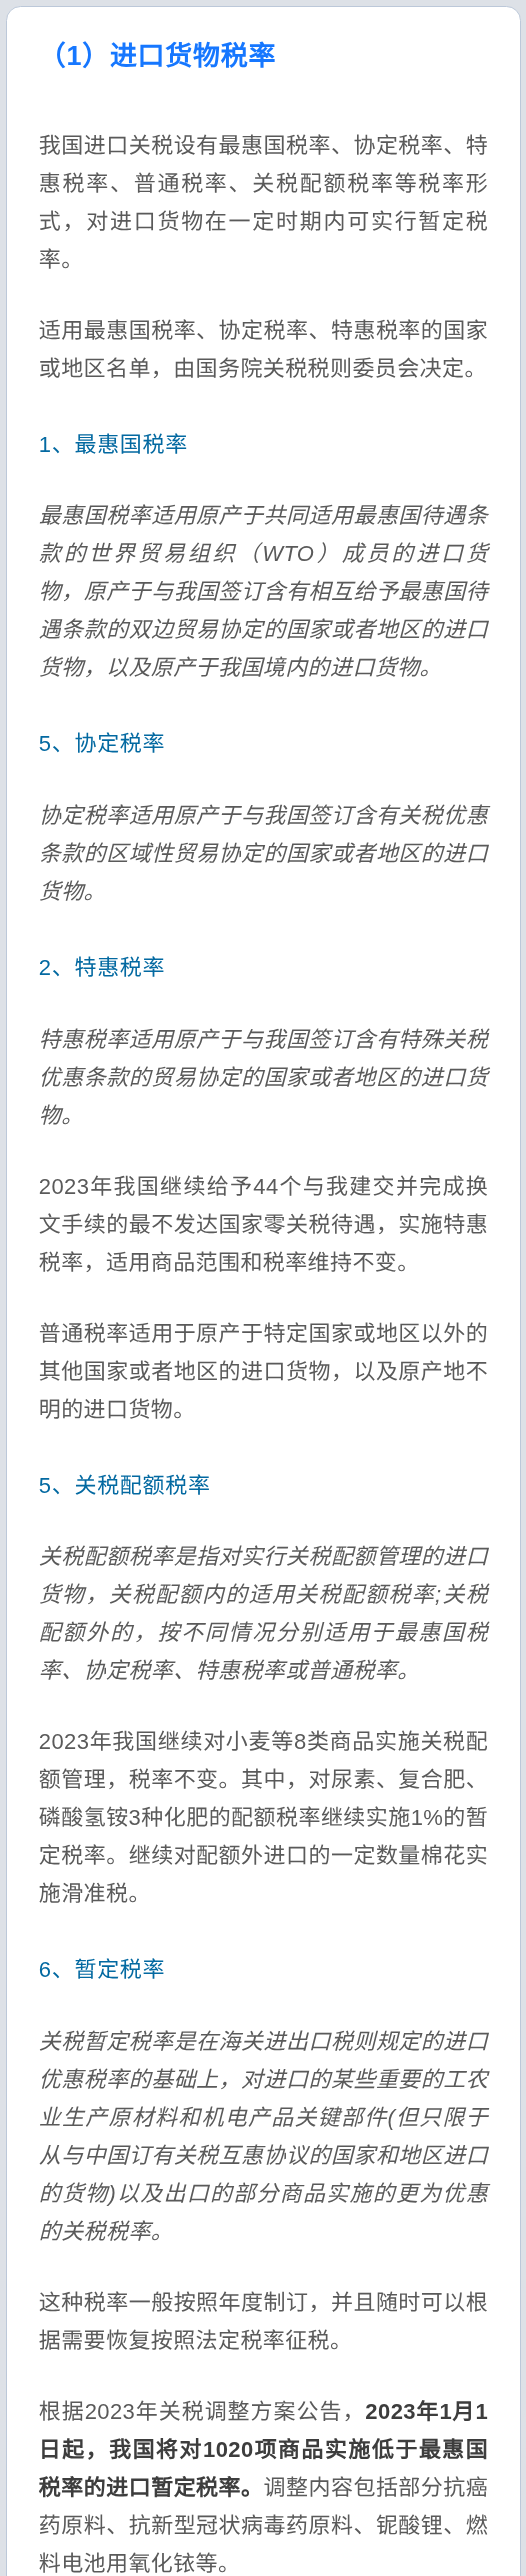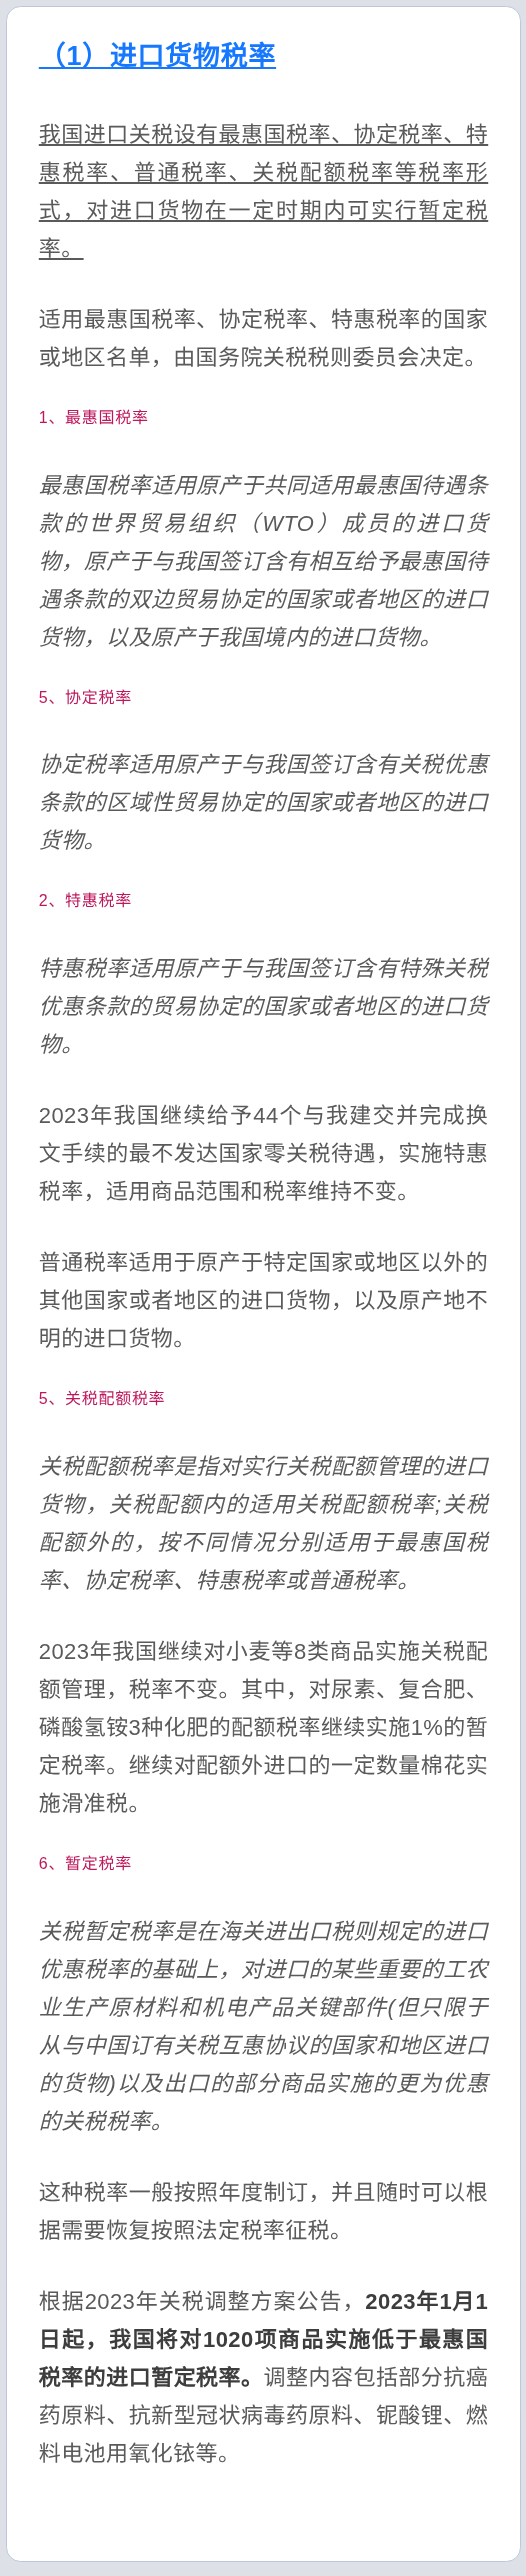--- a/index.html
+++ b/index.html
@@ -26,46 +26,45 @@
     padding: 22px 32px 38px 32px;
     min-height: 2556px;
   }
   .title {
     margin: 10px 0 8px 0;
     color: #1677ff;
     font-size: 27px;
     font-weight: 700;
     line-height: 1.3;
     letter-spacing: 0.7px;
-    text-decoration: underline;
   }
   .sec-heading {
-    margin: 31px 0 0 0;
-    color: #be185d;
-    font-size: 16px;
+    margin: 43px 0 0 0;
+    color: #0369a1;
+    font-size: 22px;
     font-weight: 400;
     line-height: 1.3;
     letter-spacing: 0.7px;
   }
   .para {
     margin: 33px 0 0 0;
     color: #5a5a5a;
     font-size: 22px;
     font-weight: 400;
     line-height: 38px;
     text-align: justify;
     text-justify: inter-ideograph;
     letter-spacing: 0.4px;
     word-break: break-all;
   }
   .para .em {
     color: #3d3d3d;
     font-weight: 700;
   }
-  .title + .para { margin-top: 42px; text-decoration: underline; }
+  .title + .para { margin-top: 53px; }
   .sec-heading + .para { margin-top: 38px; font-style: italic; }
 </style>
 </head>
 <body>
 
 <div class="page">
   <article class="card">
 
     <h1 class="title">（1）进口货物税率</h1>
 

